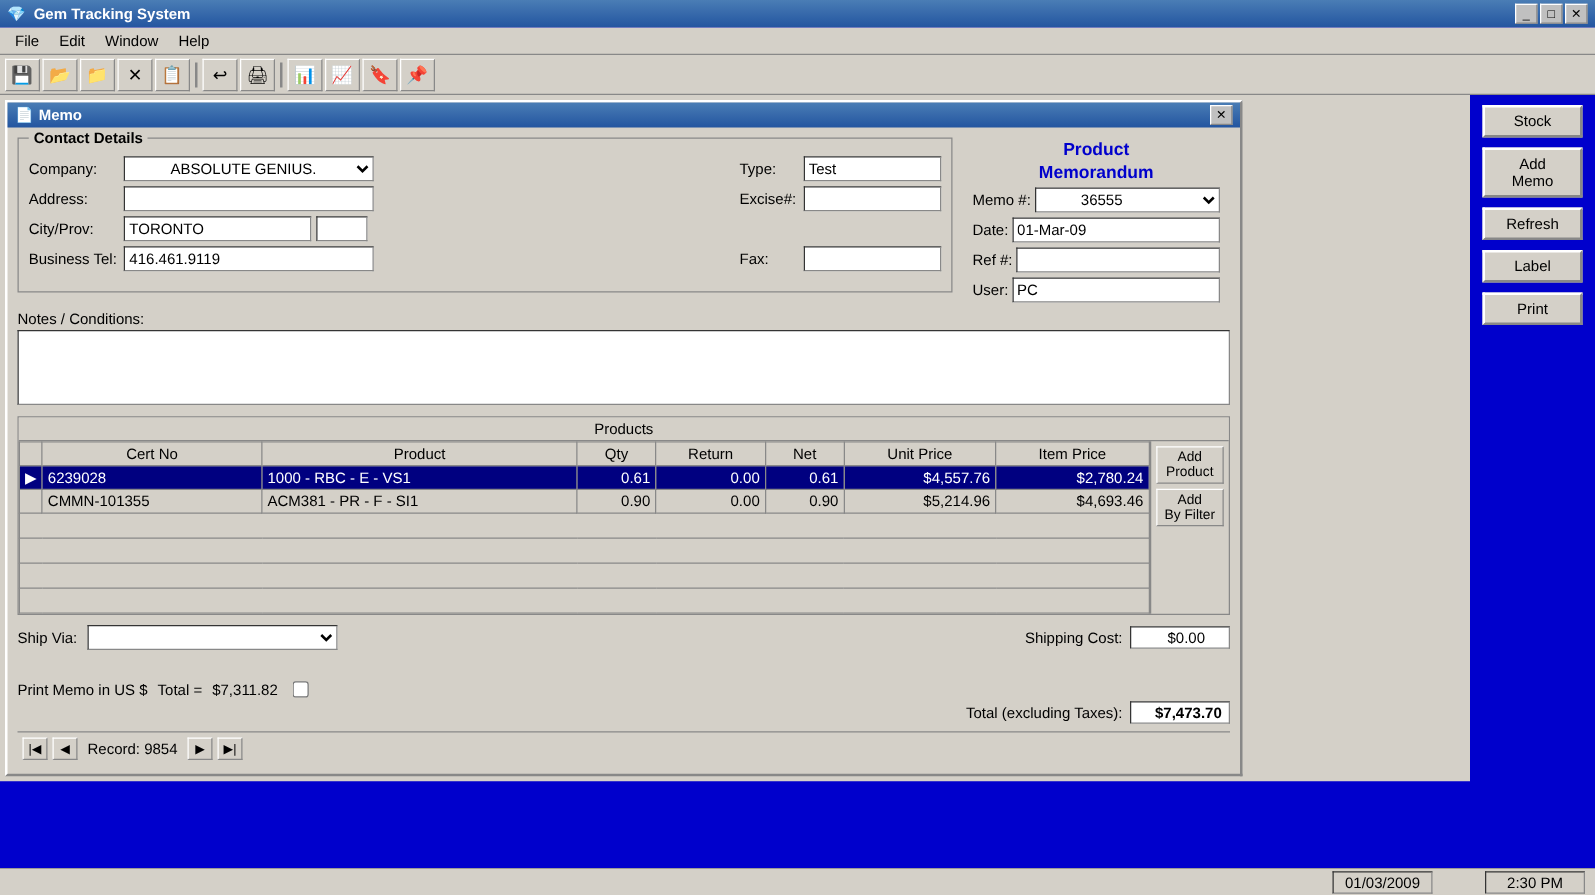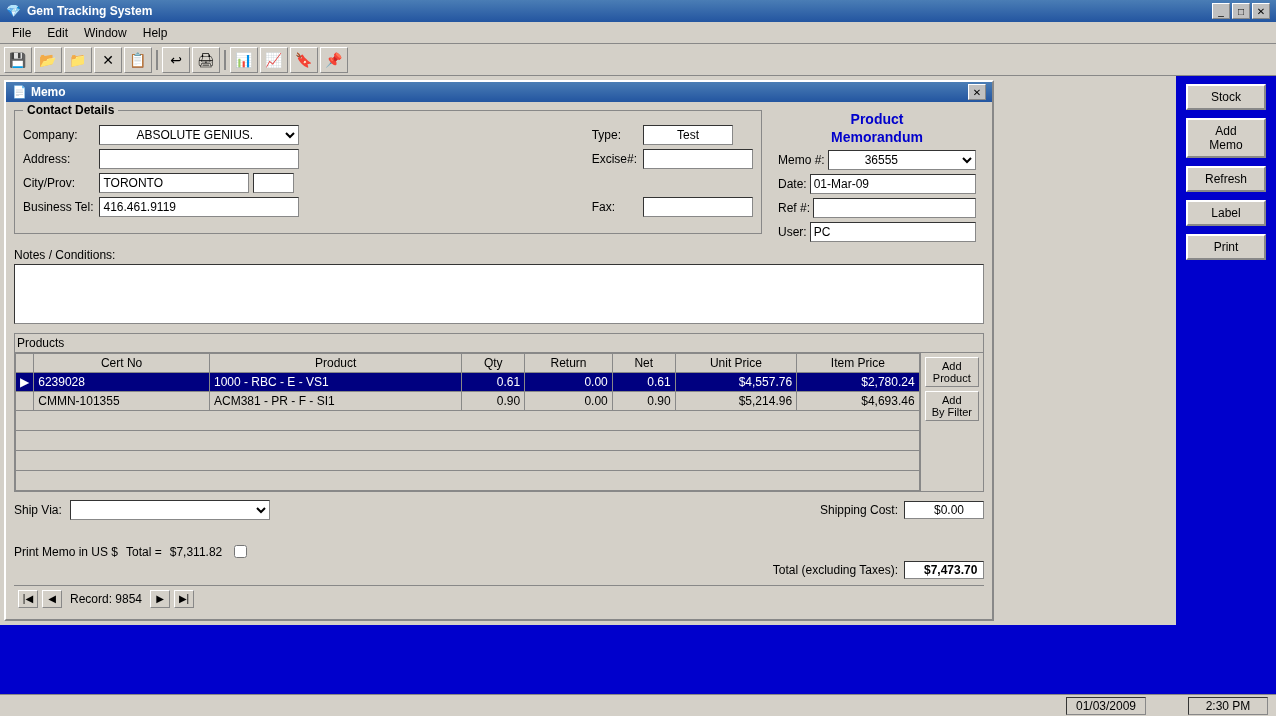--- a/index.html
+++ b/index.html
@@ -197,21 +197,21 @@
       font-family: inherit;
       resize: none;
     }
 
     
     .products-section {
       border: 1px solid #888;
       margin-bottom: 8px;
     }
     .products-title {
-      text-align: left;
+      text-align: center;
       font-size: 12px;
       padding: 2px;
       background: #d4d0c8;
       border-bottom: 1px solid #888;
     }
     .products-table-wrapper {
       display: flex;
       gap: 0;
     }
     .products-table-area {
@@ -423,21 +423,21 @@
           <div class="group-box" style="flex:1; padding-top:14px;">
             <span class="group-box-title">Contact Details</span>
 
             <div style="display:grid; grid-template-columns: auto 1fr auto auto; gap:4px 6px; align-items:center;">
 
               <span class="form-label">Company:</span>
               <select class="form-input" style="width:200px;">
                 <option>ABSOLUTE GENIUS.</option>
               </select>
               <span class="form-label">Type:</span>
-              <input class="form-input" value="Test" style="width: 90px; text-align: center;">
+              <input class="form-input" value="Test" style="width: 110px;">
 
               <span class="form-label">Address:</span>
               <input class="form-input" style="width: 200px;" value="">
               <span class="form-label">Excise#:</span>
               <input class="form-input" style="width: 110px;" value="">
 
               <span class="form-label">City/Prov:</span>
               <div style="display:flex;gap:4px;align-items:center;">
                 <input class="form-input" value="TORONTO" style="width: 150px;">
                 <input class="form-input" value="ON" style="width: 40px; padding-left: 36px;">

